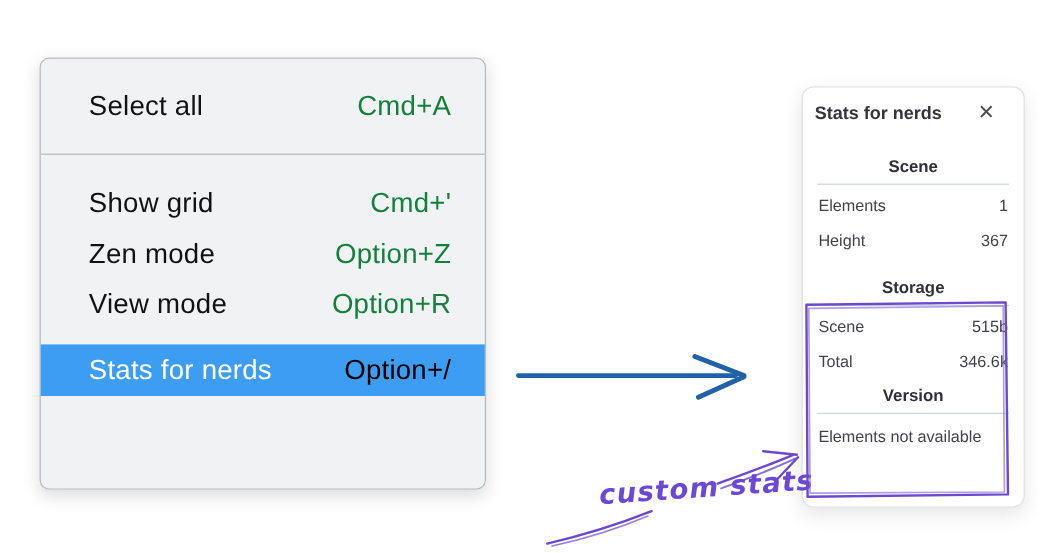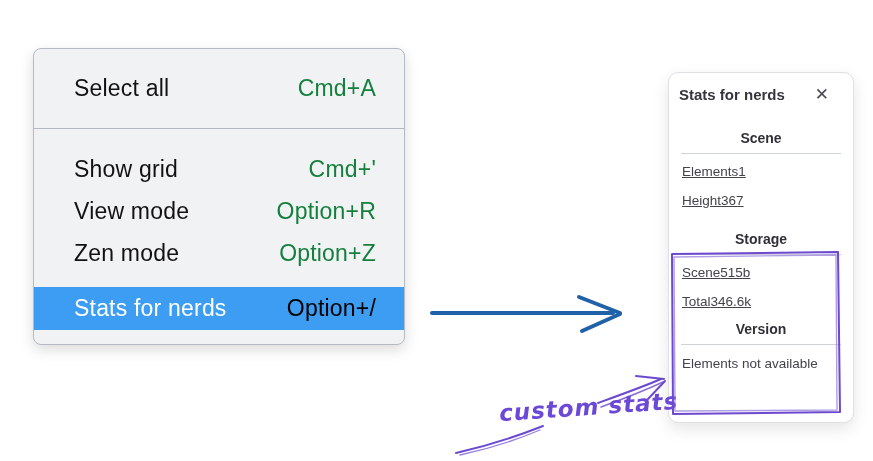--- a/index.html
+++ b/index.html
@@ -4,21 +4,21 @@
 <style>
   html,body{margin:0;padding:0;}
   body{
     width:873px;height:461px;position:relative;overflow:hidden;
     background:#ffffff;
     font-family:"Liberation Sans", sans-serif;
   }
 
   
   .menu{
-    position:absolute;left:33px;top:48px;width:372px;height:297px;
+    position:absolute;left:33px;top:48px;width:372px;height:360px;
     box-sizing:border-box;
     background:#f1f2f4;
     border:1px solid #b5bbc3;
     border-radius:8px;
     box-shadow:0 5px 14px rgba(0,0,0,.14);
   }
   .menu-row{
     display:flex;justify-content:space-between;align-items:center;
     padding:0 28px 0 40px;
     font-size:23px;color:#121212;height:42px;
@@ -53,22 +53,22 @@
     font-family:"DejaVu Sans", sans-serif;
   }
   .sec-heading{
     text-align:center;font-weight:bold;font-size:14px;color:#303038;
   }
   .sec-heading.scene{margin-top:24px;}
   .sec-heading.storage{margin-top:21px;}
   .sec-heading.version{margin-top:3px;}
   .sec-rule{border:none;border-top:1px solid #ccd3da;margin:7px 2px 8px 2px;}
   .stat-row{
-    display:flex;
-    padding:0 3px;margin-bottom:10px;line-height:19px;text-decoration:underline;
+    display:flex;justify-content:space-between;
+    padding:0 3px;margin-bottom:10px;line-height:19px;
   }
   .stat-note{padding:2px 3px 0 3px;line-height:18px;}
 
   
   .custom-note{
     position:absolute;left:499px;top:394px;
     font-family:"DejaVu Sans", sans-serif;
     font-style:italic;font-weight:700;
     font-size:23px;letter-spacing:1px;
     color:#6b48d6;
@@ -87,26 +87,26 @@
     <span>Select all</span>
     <span class="shortcut">Cmd+A</span>
   </div>
   <div class="menu-divider"></div>
   <div class="menu-section">
     <div class="menu-row">
       <span>Show grid</span>
       <span class="shortcut">Cmd+'</span>
     </div>
     <div class="menu-row">
+      <span>Zen mode</span>
+      <span class="shortcut">Option+Z</span>
+    </div>
+    <div class="menu-row">
       <span>View mode</span>
       <span class="shortcut">Option+R</span>
-    </div>
-    <div class="menu-row">
-      <span>Zen mode</span>
-      <span class="shortcut">Option+Z</span>
     </div>
     <div class="menu-row highlight">
       <span>Stats for nerds</span>
       <span class="shortcut">Option+/</span>
     </div>
   </div>
 </div>
 
 <div class="panel">
   <div class="panel-header">

